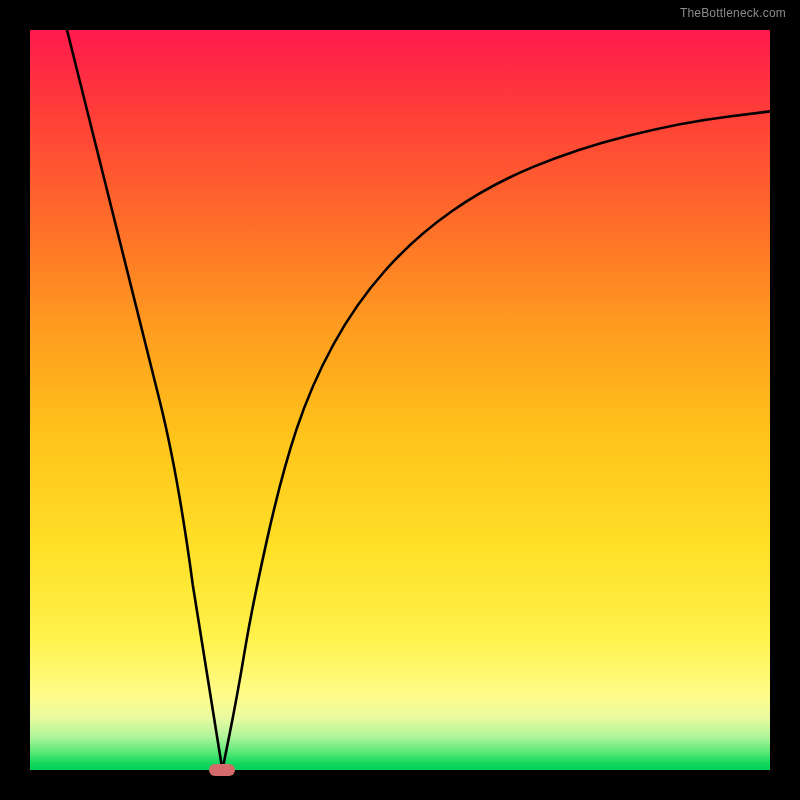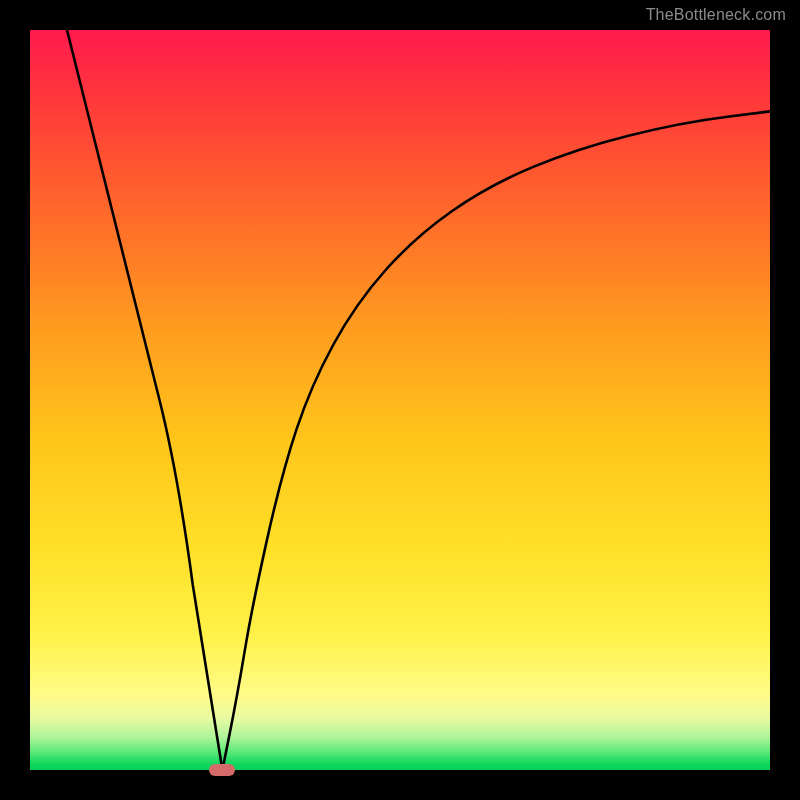--- a/index.html
+++ b/index.html
@@ -44,21 +44,21 @@
     left: 0;
     top: 0;
     width: 740px;
     height: 740px;
   }
   .watermark {
     position: absolute;
     top: 6px;
     right: 14px;
     color: #8a8a8a;
-    font-size: 16px;
+    font-size: 12px;
     font-weight: 400;
     letter-spacing: 0.2px;
     user-select: none;
   }
   .marker {
     position: absolute;
     width: 26px;
     height: 12px;
     background: #d46a6a;
     border-radius: 6px;

